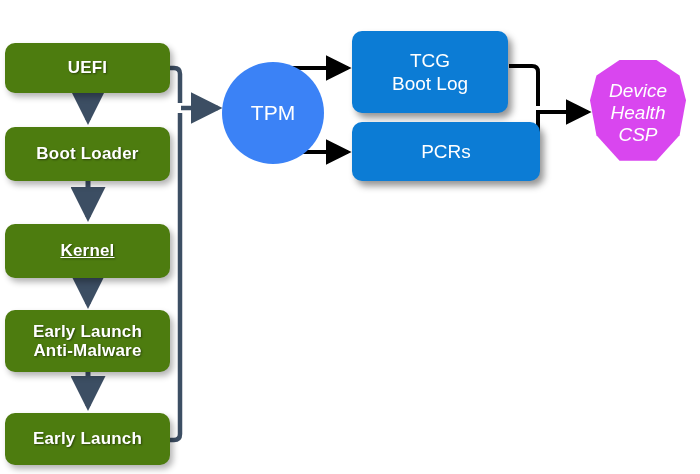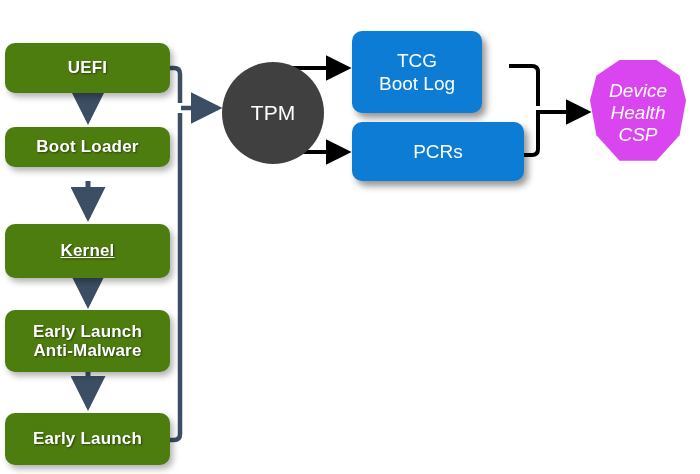--- a/index.html
+++ b/index.html
@@ -62,21 +62,21 @@
     align-items: center;
     justify-content: center;
     box-shadow: 4px 5px 7px rgba(0,0,0,0.42);
     z-index: 3;
   }
 
   
   .tpm-node {
     position: absolute;
     box-sizing: border-box;
-    background: #404040;
+    background: #3b82f6;
     border-radius: 50%;
     color: #ffffff;
     font-size: 21px;
     text-align: center;
     display: flex;
     align-items: center;
     justify-content: center;
     z-index: 3;
   }
 
@@ -136,47 +136,47 @@
 
     <path d="M509 66 H532 Q538 66 538 72 V106" stroke="#000000" stroke-width="4" fill="none"></path>
     <path d="M509 155 H532 Q538 155 538 149 V110" stroke="#000000" stroke-width="4" fill="none"></path>
     <line x1="539" y1="112" x2="588" y2="112" stroke="#000000" stroke-width="4" marker-end="url(#arrow-black)"></line>
   </svg>
 
   <div class="boot-node" style="left:5px; top:43px; width:165px; height:50px;">
     <span class="node-label">UEFI</span>
   </div>
 
-  <div class="boot-node" style="left:5px; top:127px; width:165px; height:40px;">
+  <div class="boot-node" style="left:5px; top:127px; width:165px; height:54px;">
     <span class="node-label">Boot Loader</span>
   </div>
 
   <div class="boot-node" style="left:5px; top:224px; width:165px; height:54px;text-decoration:underline;">
     <span class="node-label">Kernel</span>
   </div>
 
   <div class="boot-node" style="left:5px; top:310px; width:165px; height:62px;">
     <span class="node-label">Early Launch
 Anti-Malware</span>
   </div>
 
   <div class="boot-node" style="left:5px; top:413px; width:165px; height:52px;">
     <span class="node-label">Early Launch</span>
   </div>
 
   <div class="tpm-node" style="left:222px; top:62px; width:102px; height:102px;">
     <span class="node-label">TPM</span>
   </div>
 
-  <div class="artifact-node" style="left:352px; top:31px; width:130px; height:82px;">
+  <div class="artifact-node" style="left:352px; top:31px; width:156px; height:82px;">
     <span class="node-label">TCG
 Boot Log</span>
   </div>
 
-  <div class="artifact-node" style="left:352px; top:122px; width:172px; height:59px;">
+  <div class="artifact-node" style="left:352px; top:122px; width:188px; height:59px;">
     <span class="node-label">PCRs</span>
   </div>
 
   <div class="csp-node" style="left:590px; top:60px; width:96px; height:106px;">
     <span class="node-label">Device
 Health
 CSP</span>
   </div>
 
 </div>

